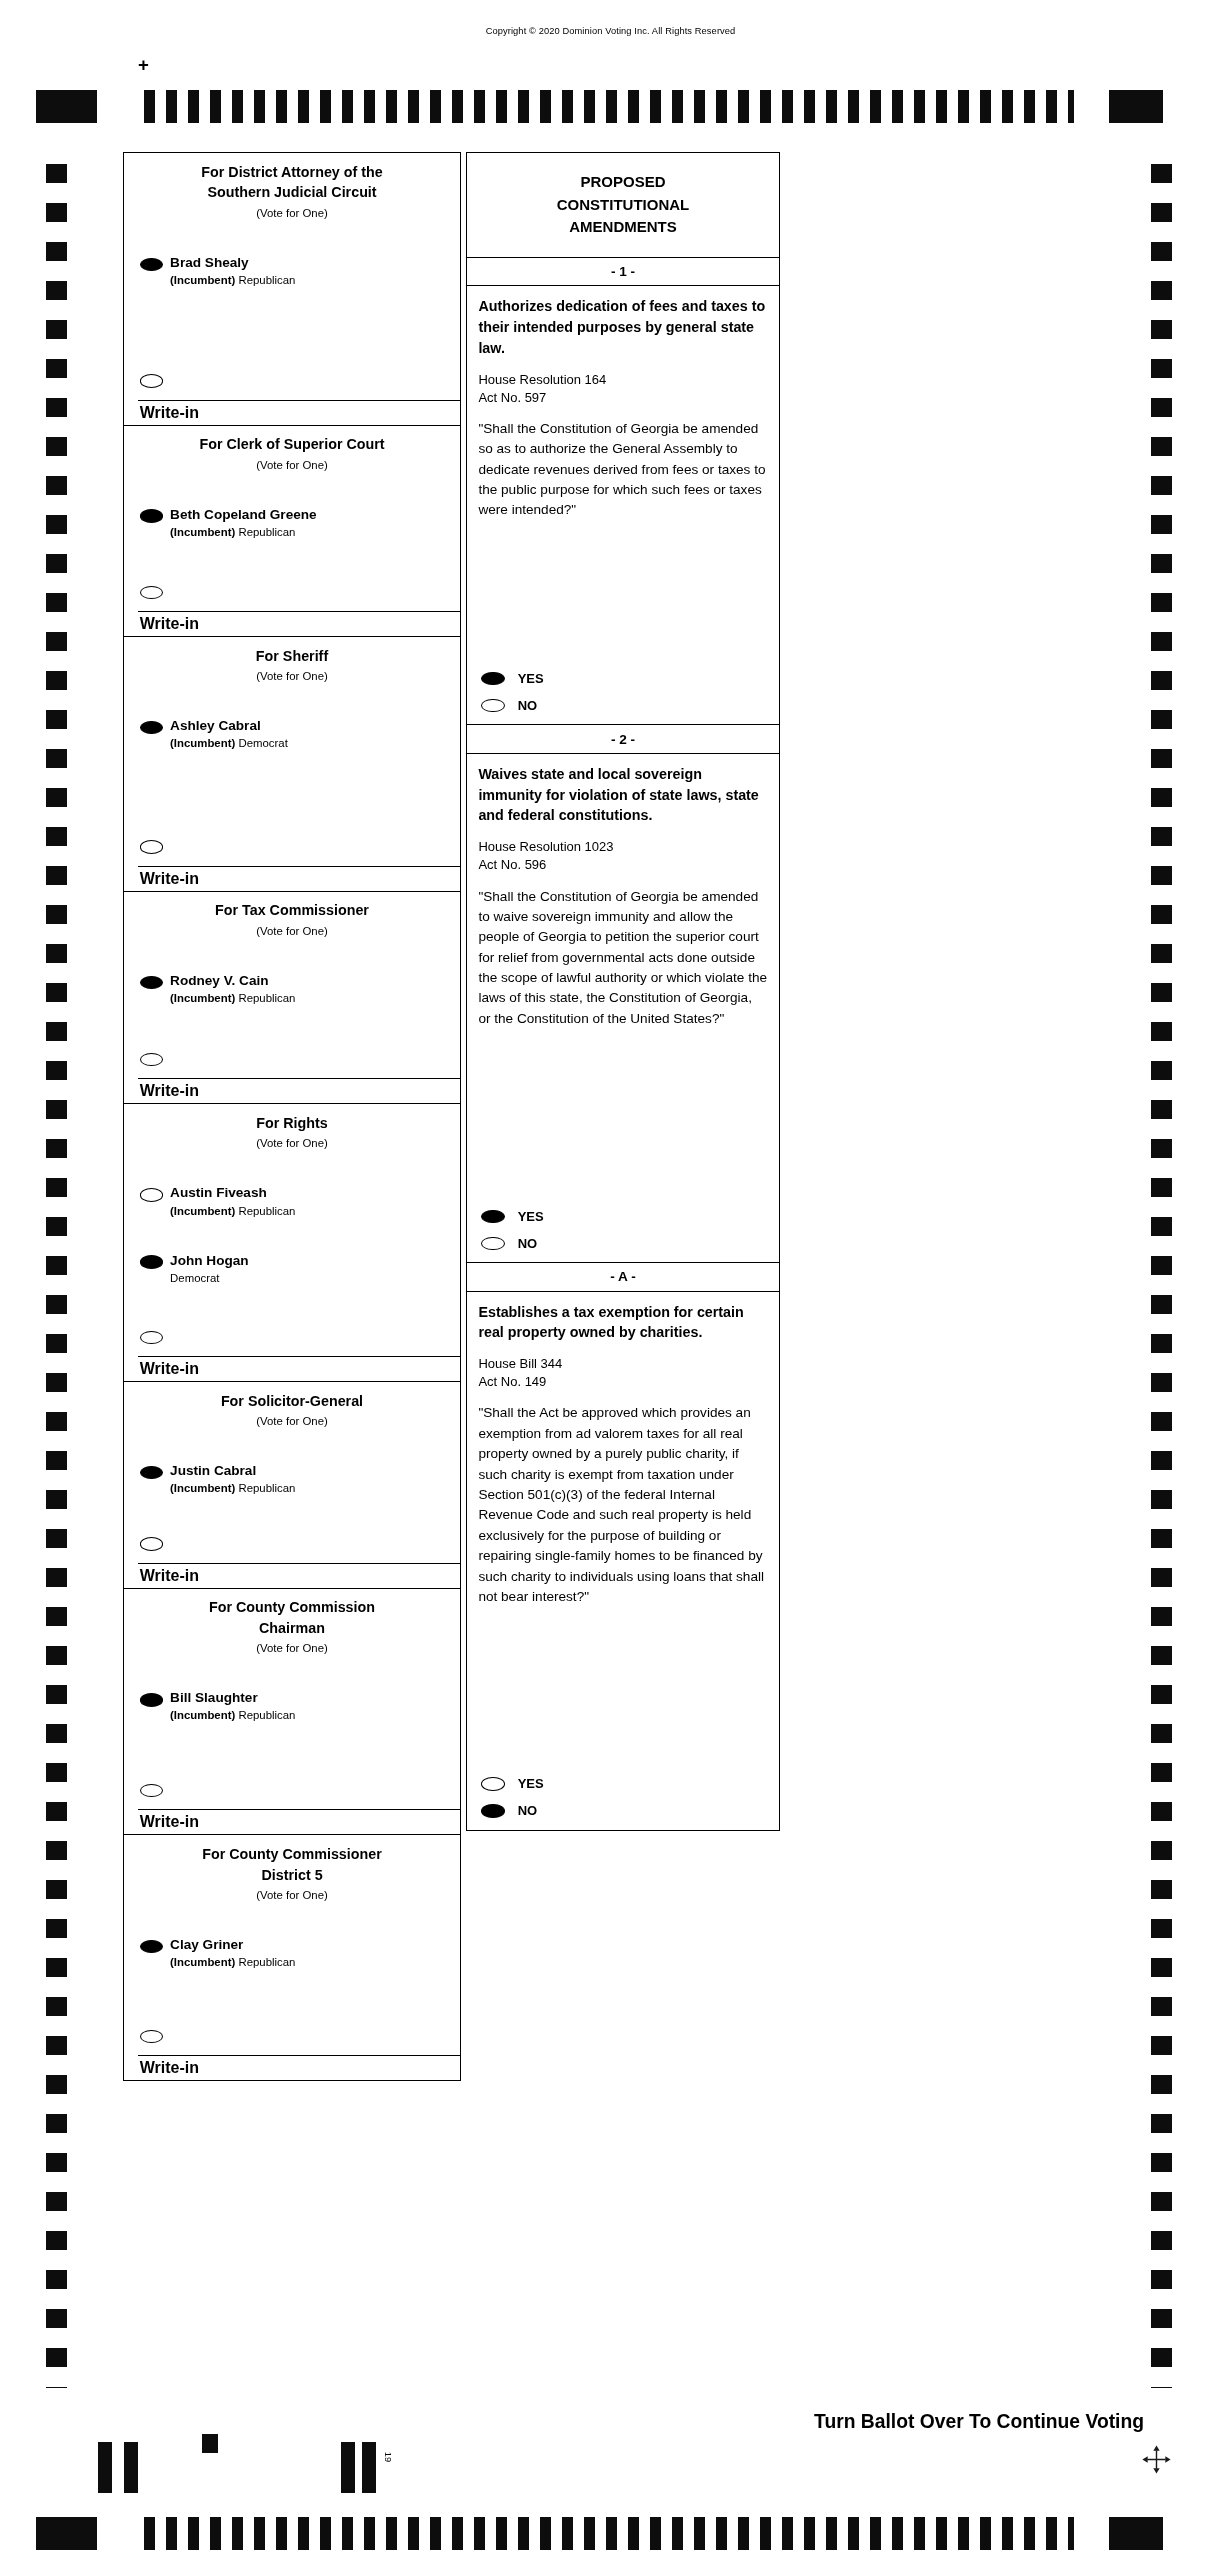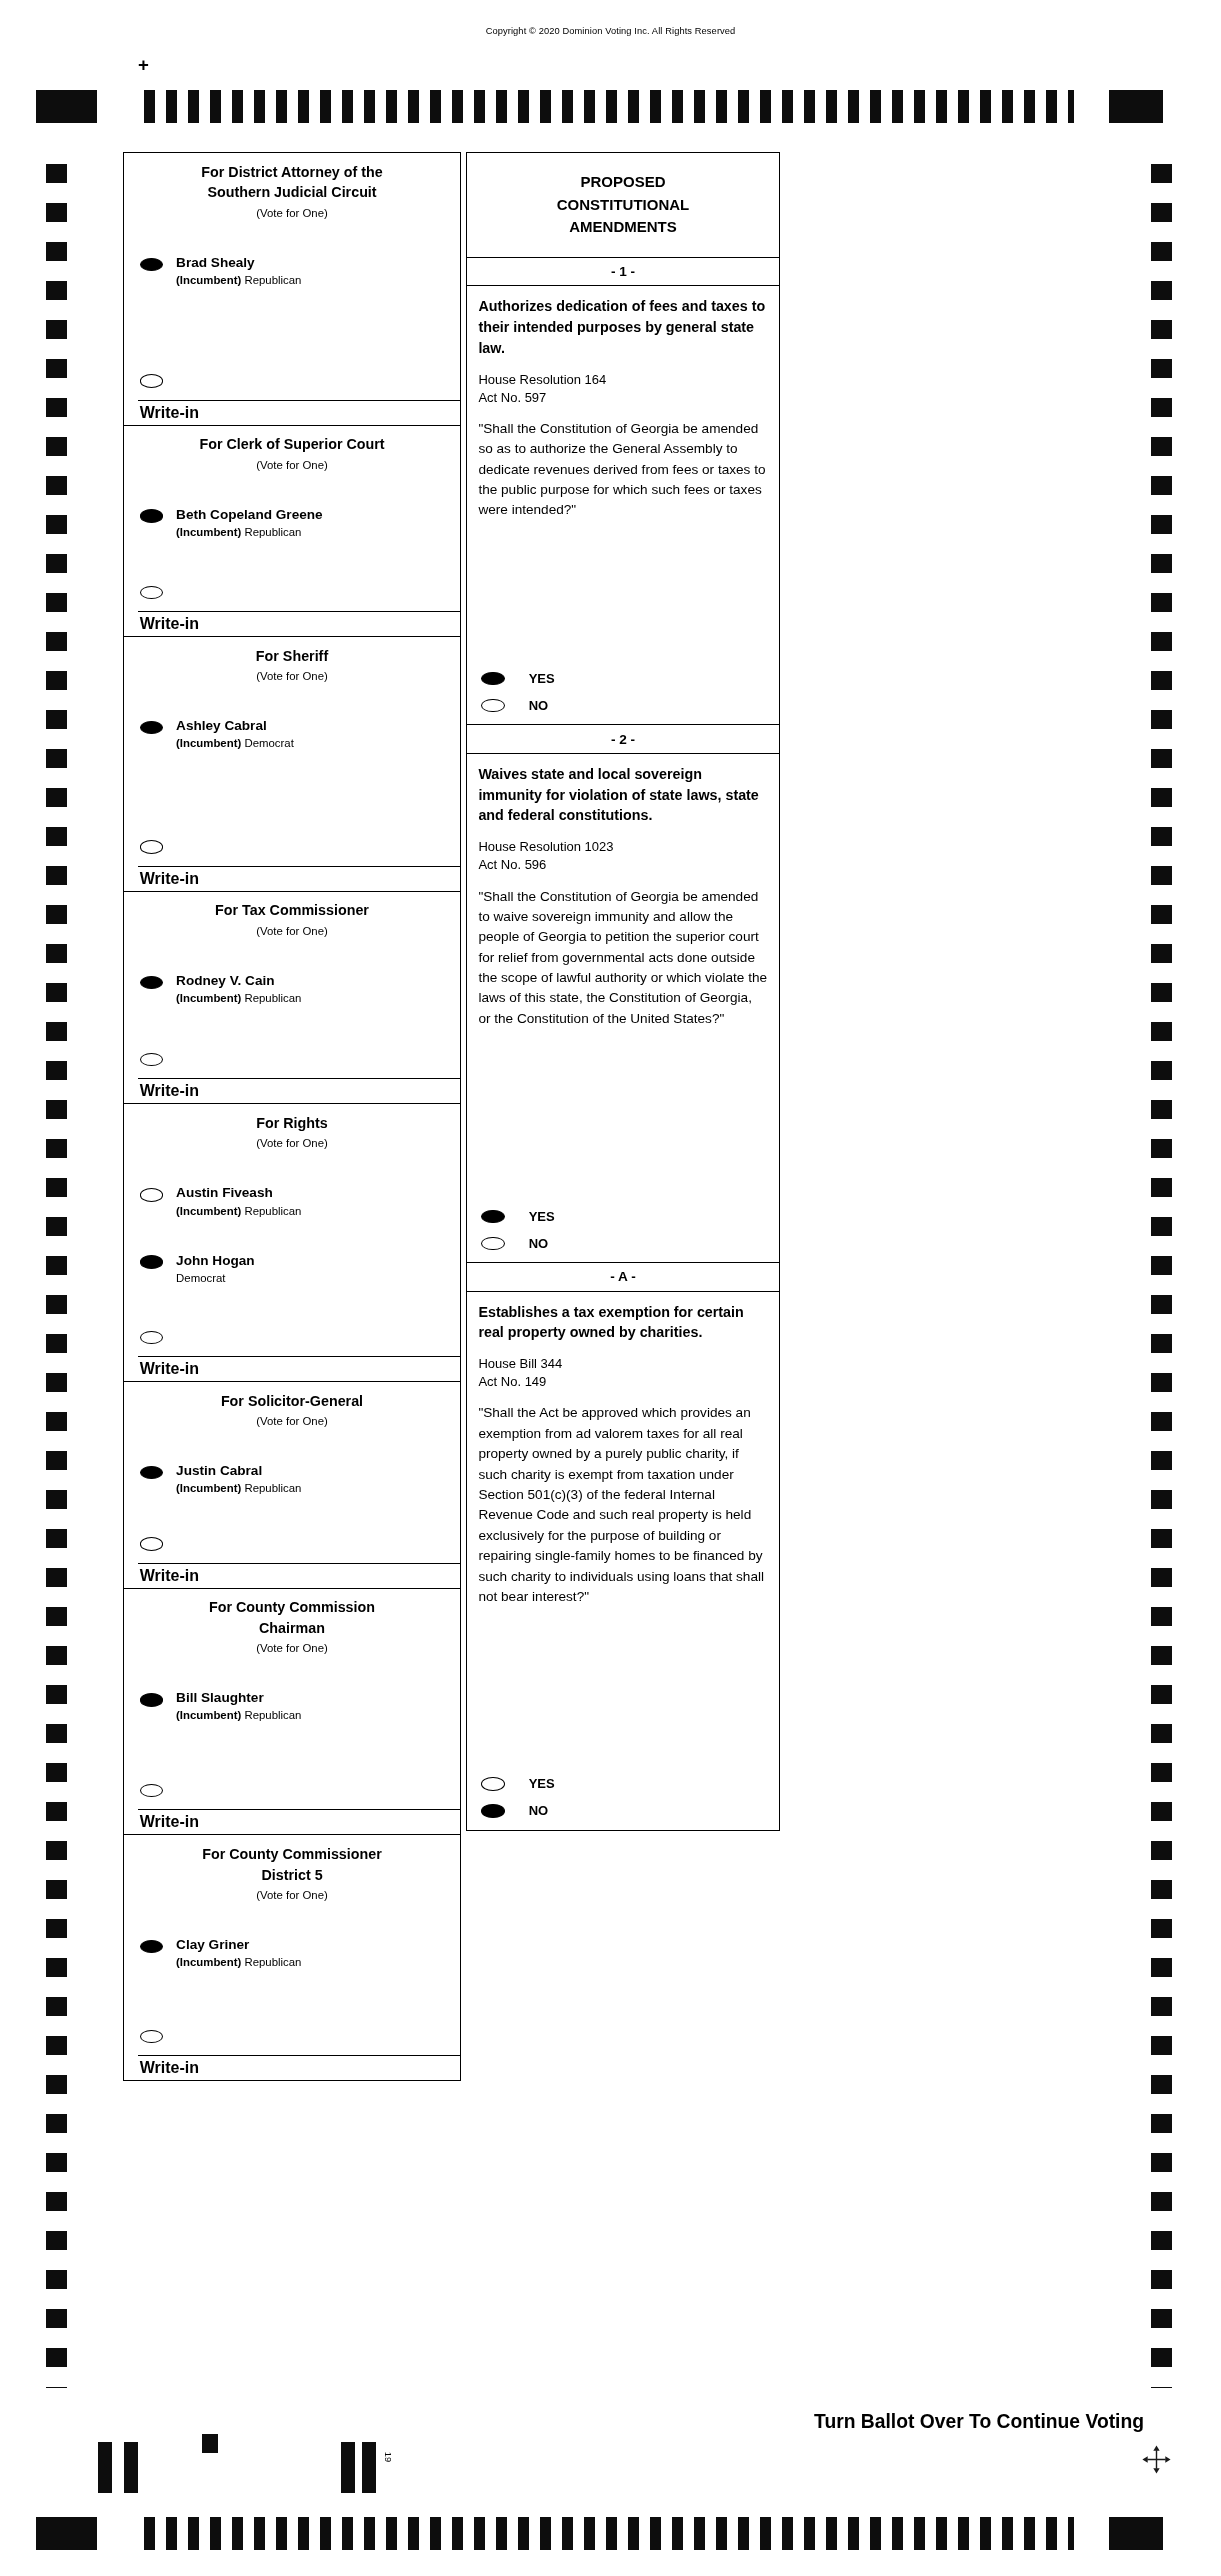--- a/index.html
+++ b/index.html
@@ -38,42 +38,42 @@
   .col-right{position:absolute;left:466px;top:152px;width:314px;}
   .box{border:1.4px solid #000;background:#fff;box-sizing:border-box;}
   .box + .box{margin-top:-1.4px;}
 
   
   .contest{display:flex;flex-direction:column;}
   .ct-1{height:274px;} .ct-2{height:213px;} .ct-3{height:256px;} .ct-4{height:214px;}
   .ct-5{height:279px;} .ct-6{height:208px;} .ct-7{height:248px;} .ct-8{height:247px;}
   .contest-title{font-weight:bold;font-size:14.3px;line-height:1.45;white-space:pre-line;text-align:center;padding:8.6px 7.1px 0;}
   .contest-instruction{font-size:11.4px;text-align:center;margin-top:3.6px;}
-  .candidate{display:flex;gap:13px;margin:36px 7.1px 0 15.7px;align-items:flex-start;}
+  .candidate{display:flex;gap:7px;margin:36px 7.1px 0 15.7px;align-items:flex-start;}
   .candidate .oval{margin-top:2.9px;}
   .cand-name{font-weight:bold;font-size:13.6px;line-height:1.2;}
   .cand-detail{font-size:11.4px;margin-top:2.9px;}
   .cand-detail .b{font-weight:bold;}
   .writein{margin-top:auto;padding-bottom:2.1px;}
   .writein .oval{margin-left:15.7px;margin-bottom:10px;}
   .writein-line{border-top:1.8px solid #000;margin-left:14.3px;}
   .writein-label{font-weight:bold;font-size:16px;margin:2.9px 0 1.4px 15.7px;}
 
   
   .colheader{display:flex;align-items:center;justify-content:center;text-align:center;
     font-weight:bold;font-size:15px;line-height:1.5;white-space:pre-line;}
   .rh-1{height:106px;} .rh-2{height:61px;}
   .measure{display:flex;flex-direction:column;}
   .rm-1{height:469px;} .rm-2{height:539px;} .rm-3{height:569px;}
   .measure-number{font-weight:bold;font-size:13.6px;text-align:center;padding:6.4px 0;border-bottom:1.4px solid #000;}
   .measure-summary{font-weight:bold;font-size:14.3px;line-height:1.45;margin:10px 11.4px 0;}
   .measure-ref{font-size:13px;line-height:1.4;margin:12px 11.4px 0;white-space:pre-line;}
   .measure-question{font-size:13.6px;line-height:1.5;margin:12px 11.4px 0;}
   .choices{margin-top:auto;padding:0 0 11.4px 14.3px;}
-  .choice{display:flex;align-items:center;gap:24px;margin-top:12px;}
+  .choice{display:flex;align-items:center;gap:13px;margin-top:12px;}
   .choice-label{font-weight:bold;font-size:13px;}
 
   
   .oval{display:inline-block;width:21.4px;height:11.4px;border:1.4px solid #000;border-radius:50%;background:#fff;flex:none;}
   .oval.filled{background:#000;}
 </style>
 </head>
 <body>
 
 <div class="page">

